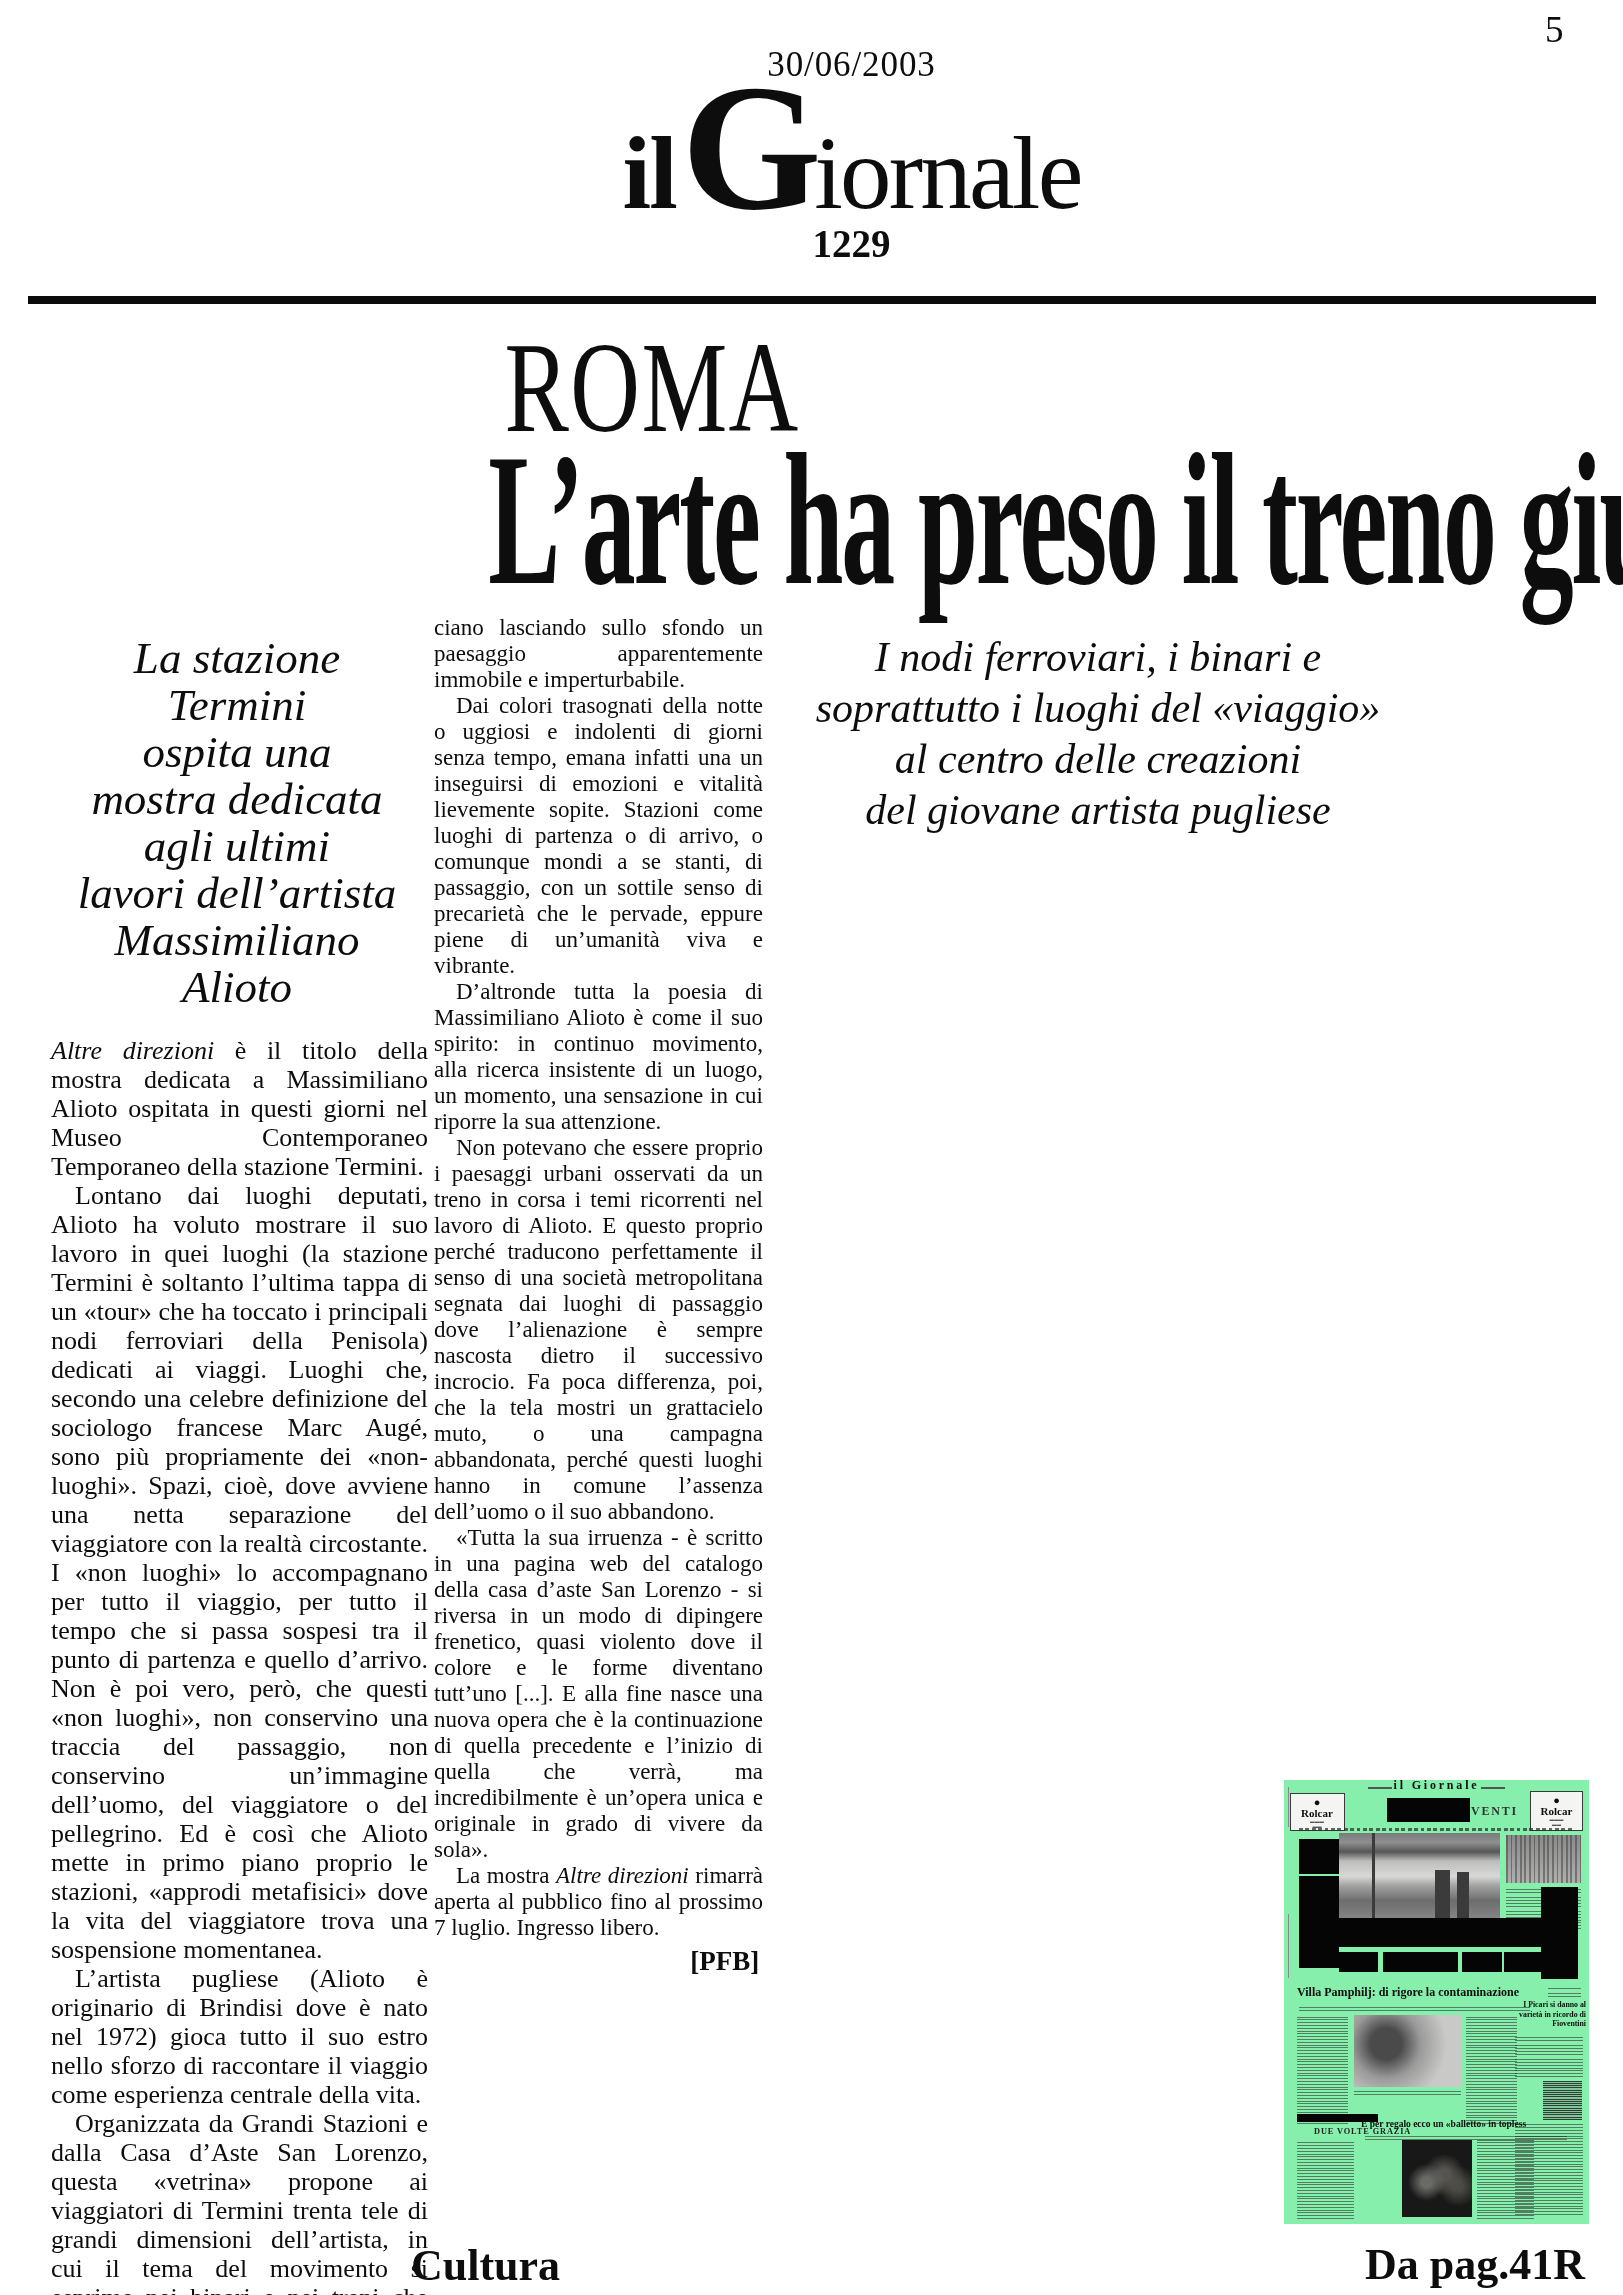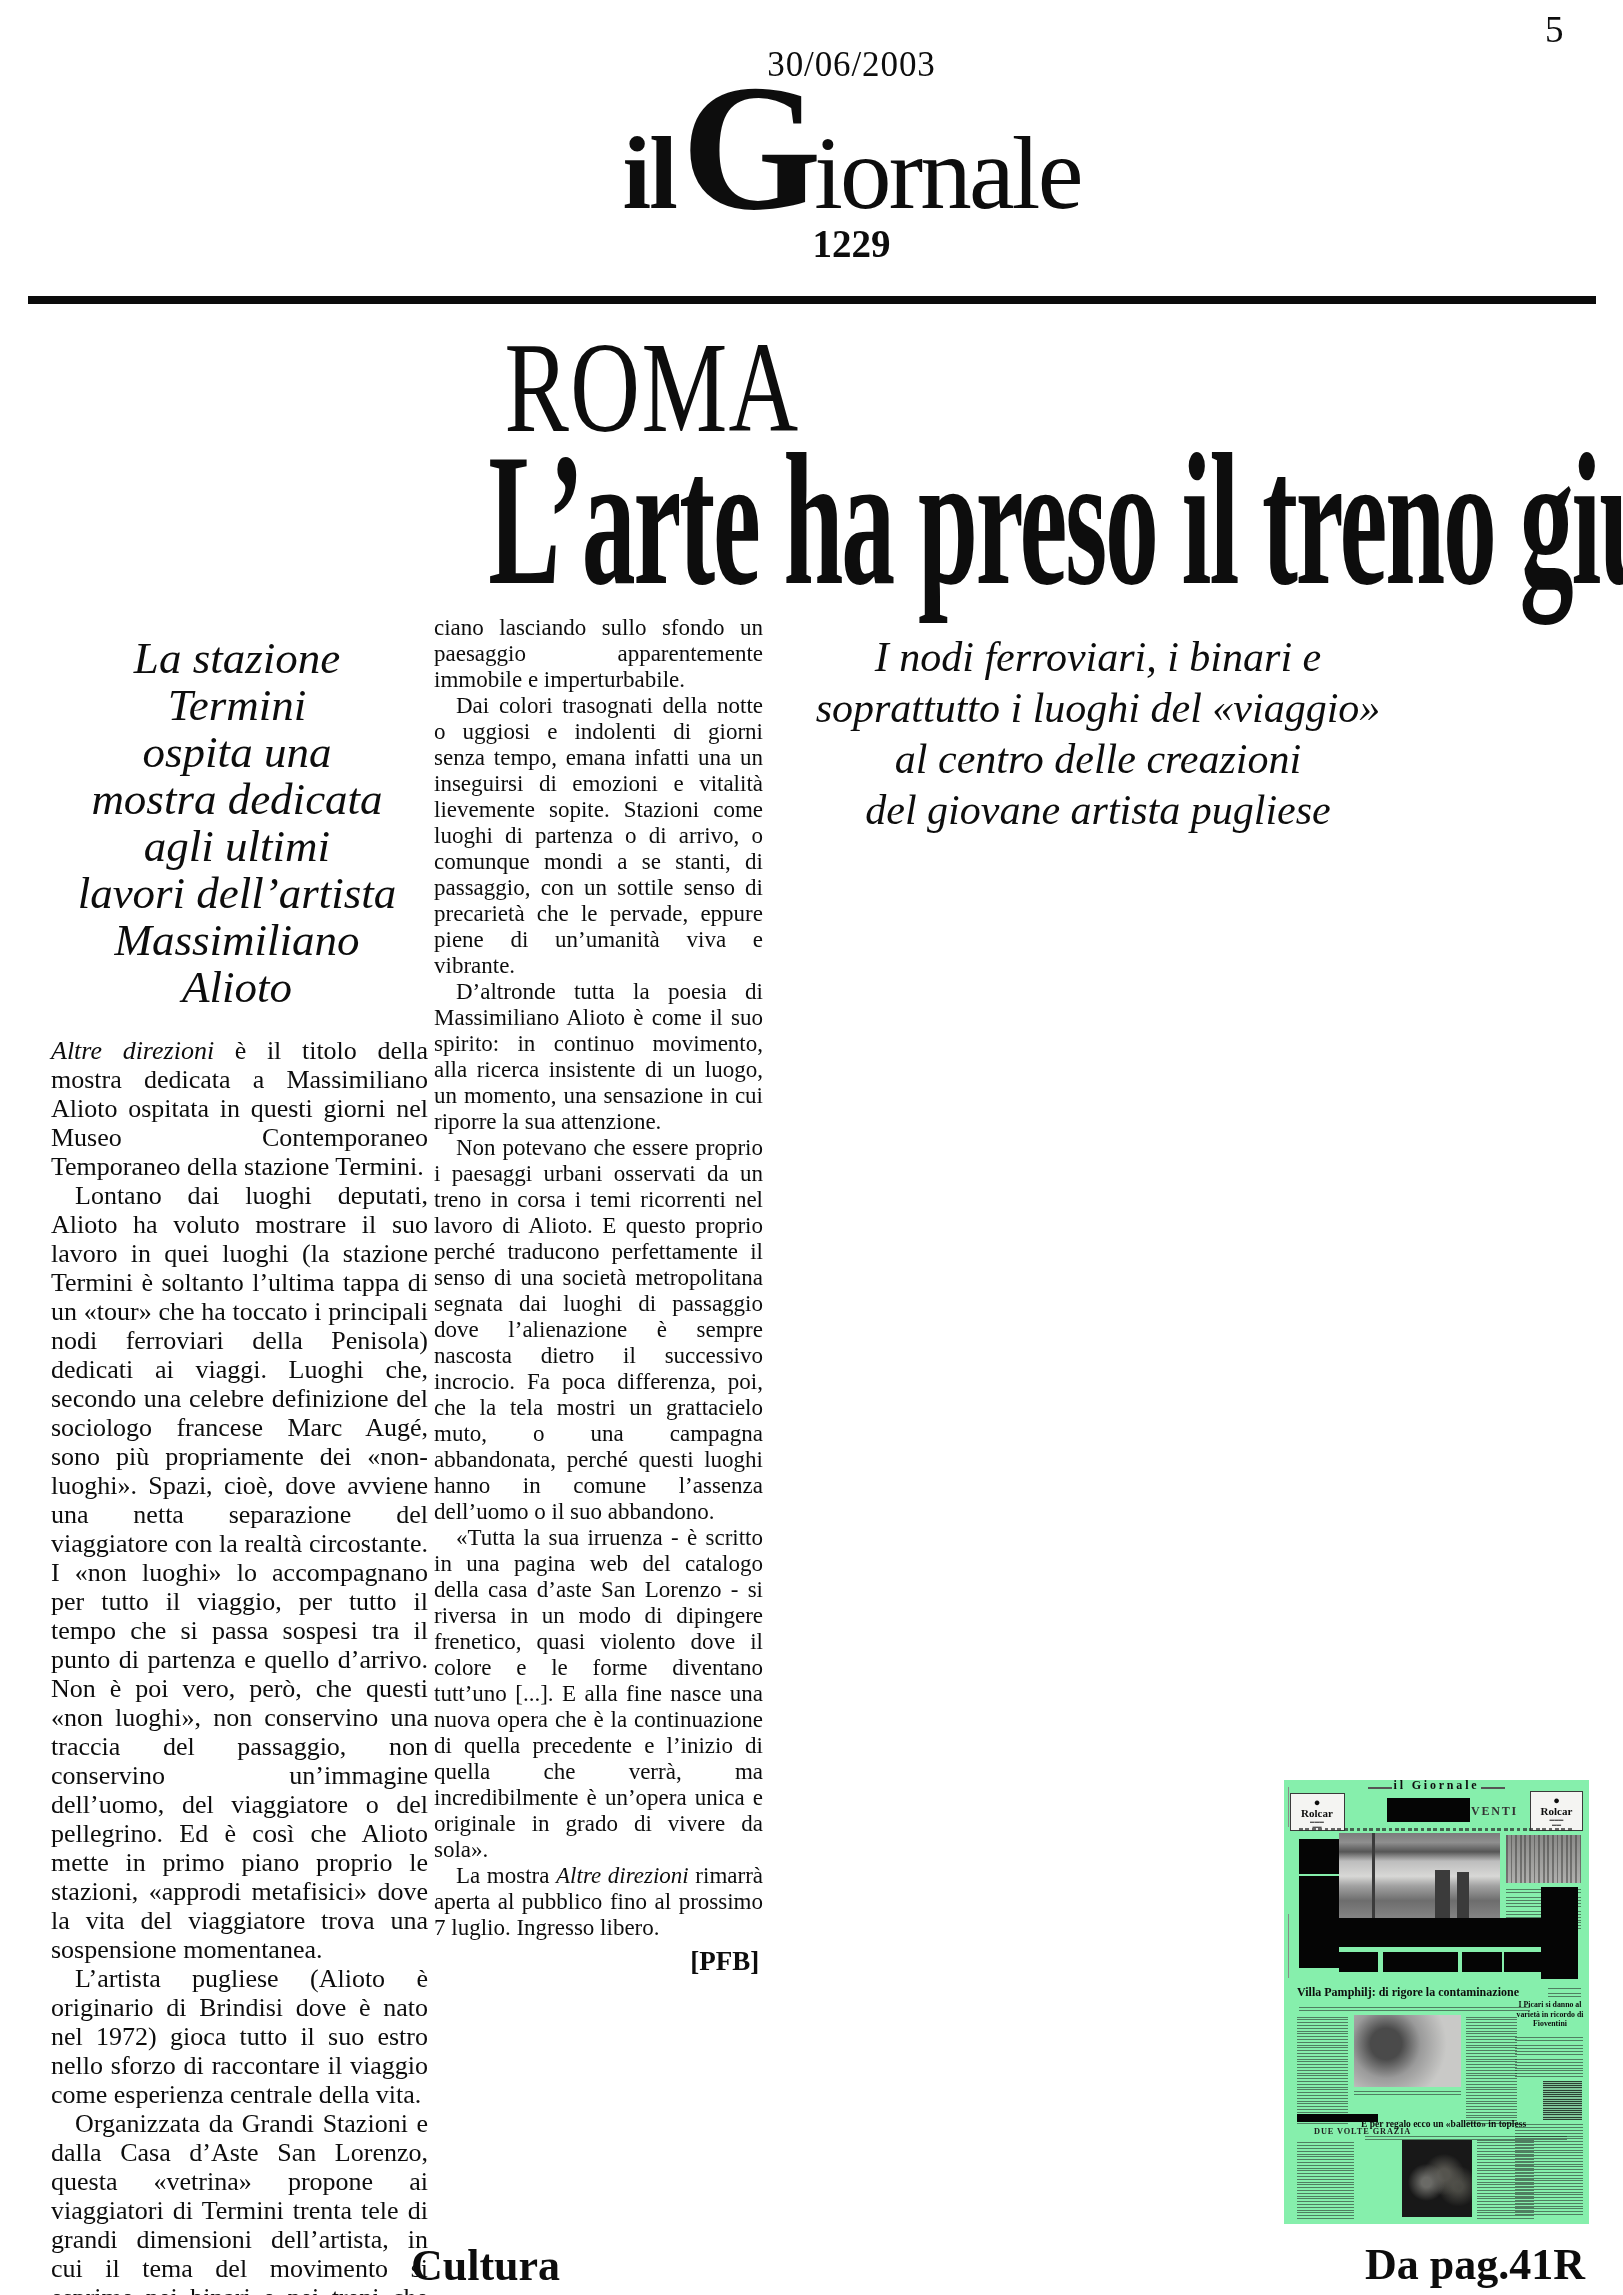--- a/index.html
+++ b/index.html
@@ -48,21 +48,21 @@
   .thumb{position:absolute;top:1780px;left:1284px;width:305px;height:444px;background:#86efac;}
   .thumb .abs{position:absolute;}
   .t-mast{top:-1.8px;left:0;width:100%;text-align:center;font-size:12px;font-weight:bold;letter-spacing:2.8px;}
   .t-ad{border:0.9px solid #3a3a3a;font-weight:bold;font-size:11px;text-align:center;line-height:1.05;padding-top:2.8px;background:#f4f4f2;}
   .t-ad small{display:block;font-size:4.6px;font-weight:normal;color:#555;letter-spacing:0;}
   .nz{background-image:repeating-linear-gradient(0deg, rgba(35,35,35,.55) 0 0.9px, transparent 0.9px 2.8px);}
   .nzd{background-image:repeating-linear-gradient(0deg, rgba(20,20,20,.8) 0 0.9px, rgba(120,120,120,.35) 0.9px 1.8px);}
   .nz-h{background-image:repeating-linear-gradient(90deg, rgba(40,40,40,.7) 0 3.7px, transparent 3.7px 6.4px);}
   .blk{background:#050505;}
   .t-h1{font-size:12.4px;font-weight:bold;white-space:nowrap;transform:scale(0.97,1.05);transform-origin:left top;}
-  .t-h2{font-size:7.8px;font-weight:bold;text-align:center;line-height:9.6px;}
+  .t-h2{font-size:7.8px;font-weight:bold;text-align:right;line-height:9.6px;}
   .t-h3{font-size:10px;font-weight:bold;white-space:nowrap;transform:scale(0.95,1);transform-origin:left top;}
   .t-h4{font-size:8.3px;font-weight:bold;letter-spacing:0.9px;color:#222;}
   .t-banner-txt{font-size:12px;font-weight:bold;letter-spacing:1.8px;color:#333;}
   .t-photo-main{background:linear-gradient(180deg,#7b7b7b 0%,#8f8f8f 10%,#565656 20%,#bdbdbd 30%,#d8d8d6 46%,#a3a3a3 56%,#6d6d6d 72%,#909090 100%);}
   .t-pillar{background:#3b3b3b;}
   .t-photo1{background:radial-gradient(circle at 30% 40%, #4a4a4a 0 18%, #9a9a9a 40%, #c9c9c7 70%),radial-gradient(circle at 72% 45%, #303030 0 25%, transparent 60%);background-color:#c2c2c0;}
   .t-photo-night{background:#181818;background-image:radial-gradient(circle at 35% 55%, #6a6a66 0 8%, transparent 30%),radial-gradient(circle at 60% 45%, #55544e 0 10%, transparent 35%),radial-gradient(circle at 80% 60%, #4a4a44 0 7%, transparent 28%);}
   .t-photo-side{background:#9a9a98;background-image:repeating-linear-gradient(90deg, rgba(60,60,58,.5) 0 1.8px, transparent 1.8px 4.6px),linear-gradient(180deg,#8a8a88,#b0b0ae);}
   .tick{background:#8a8a8a;}
 </style>

